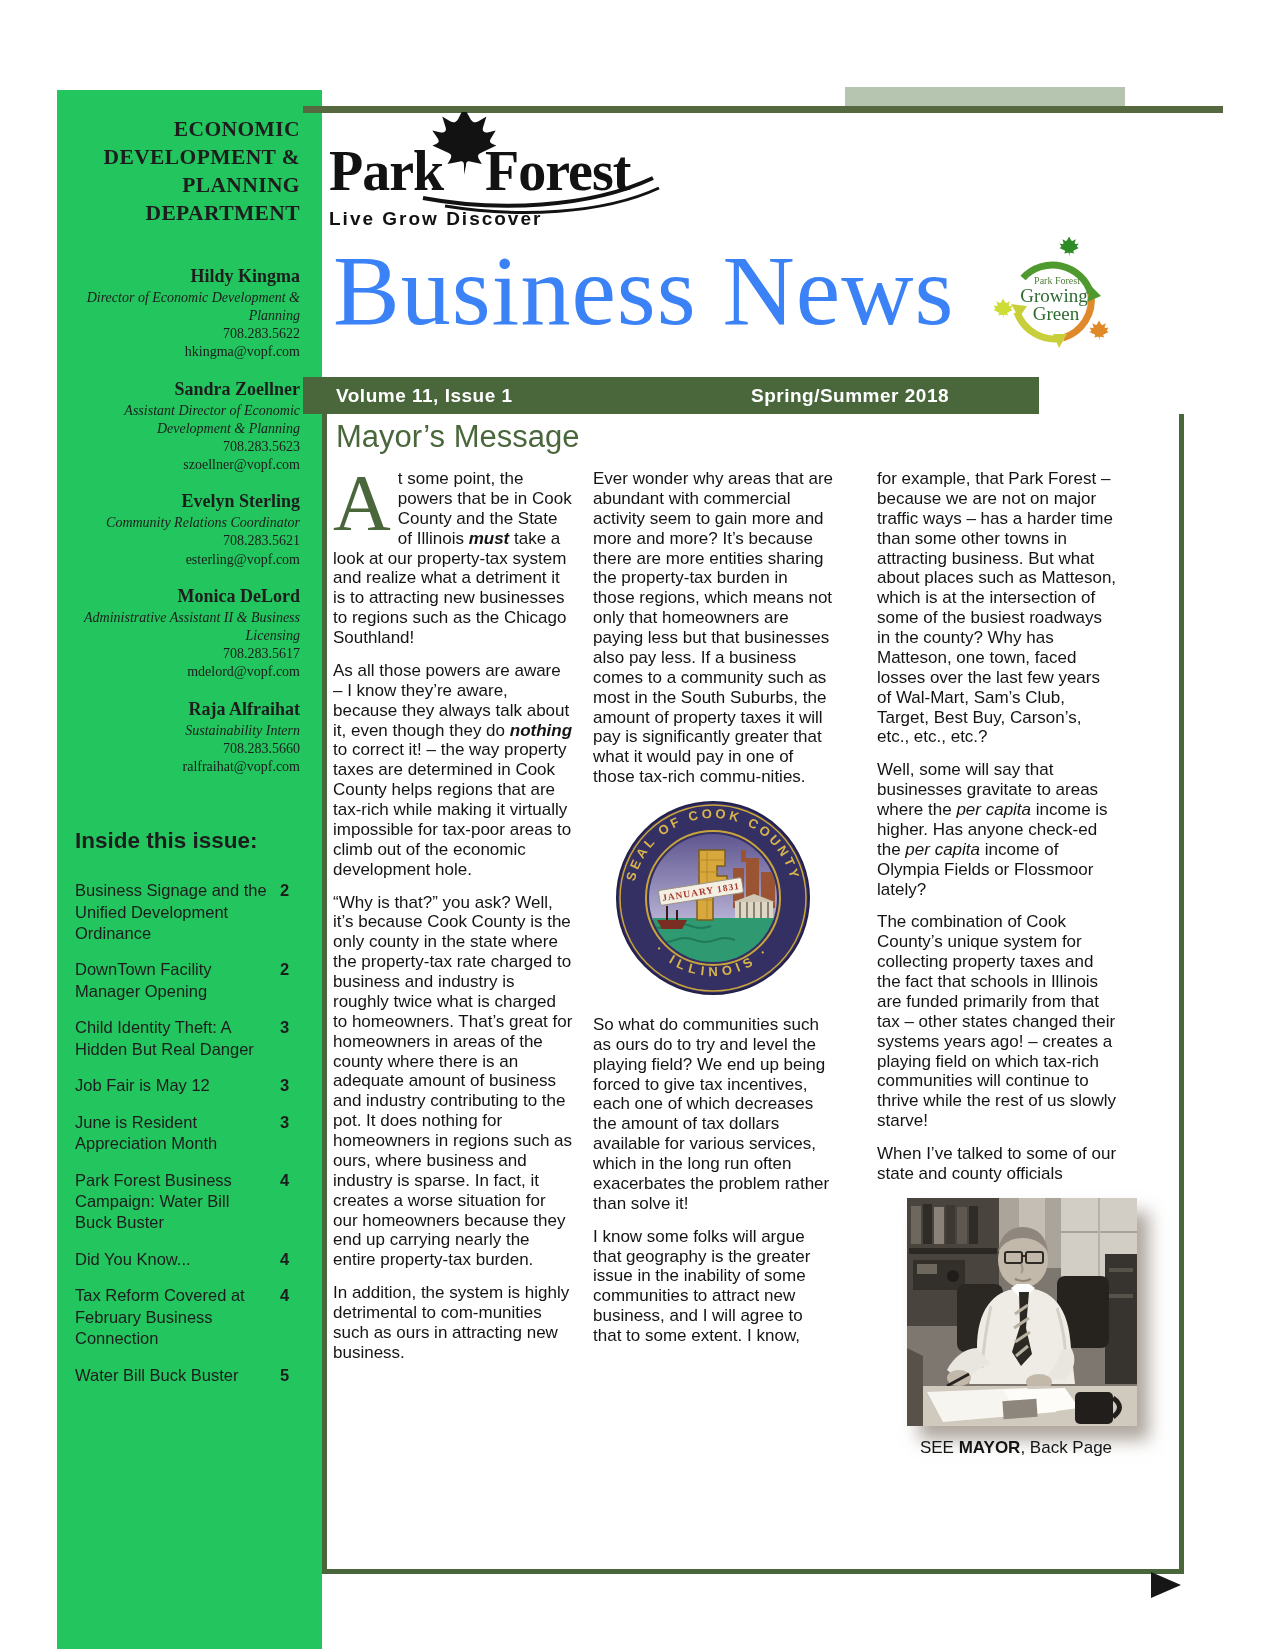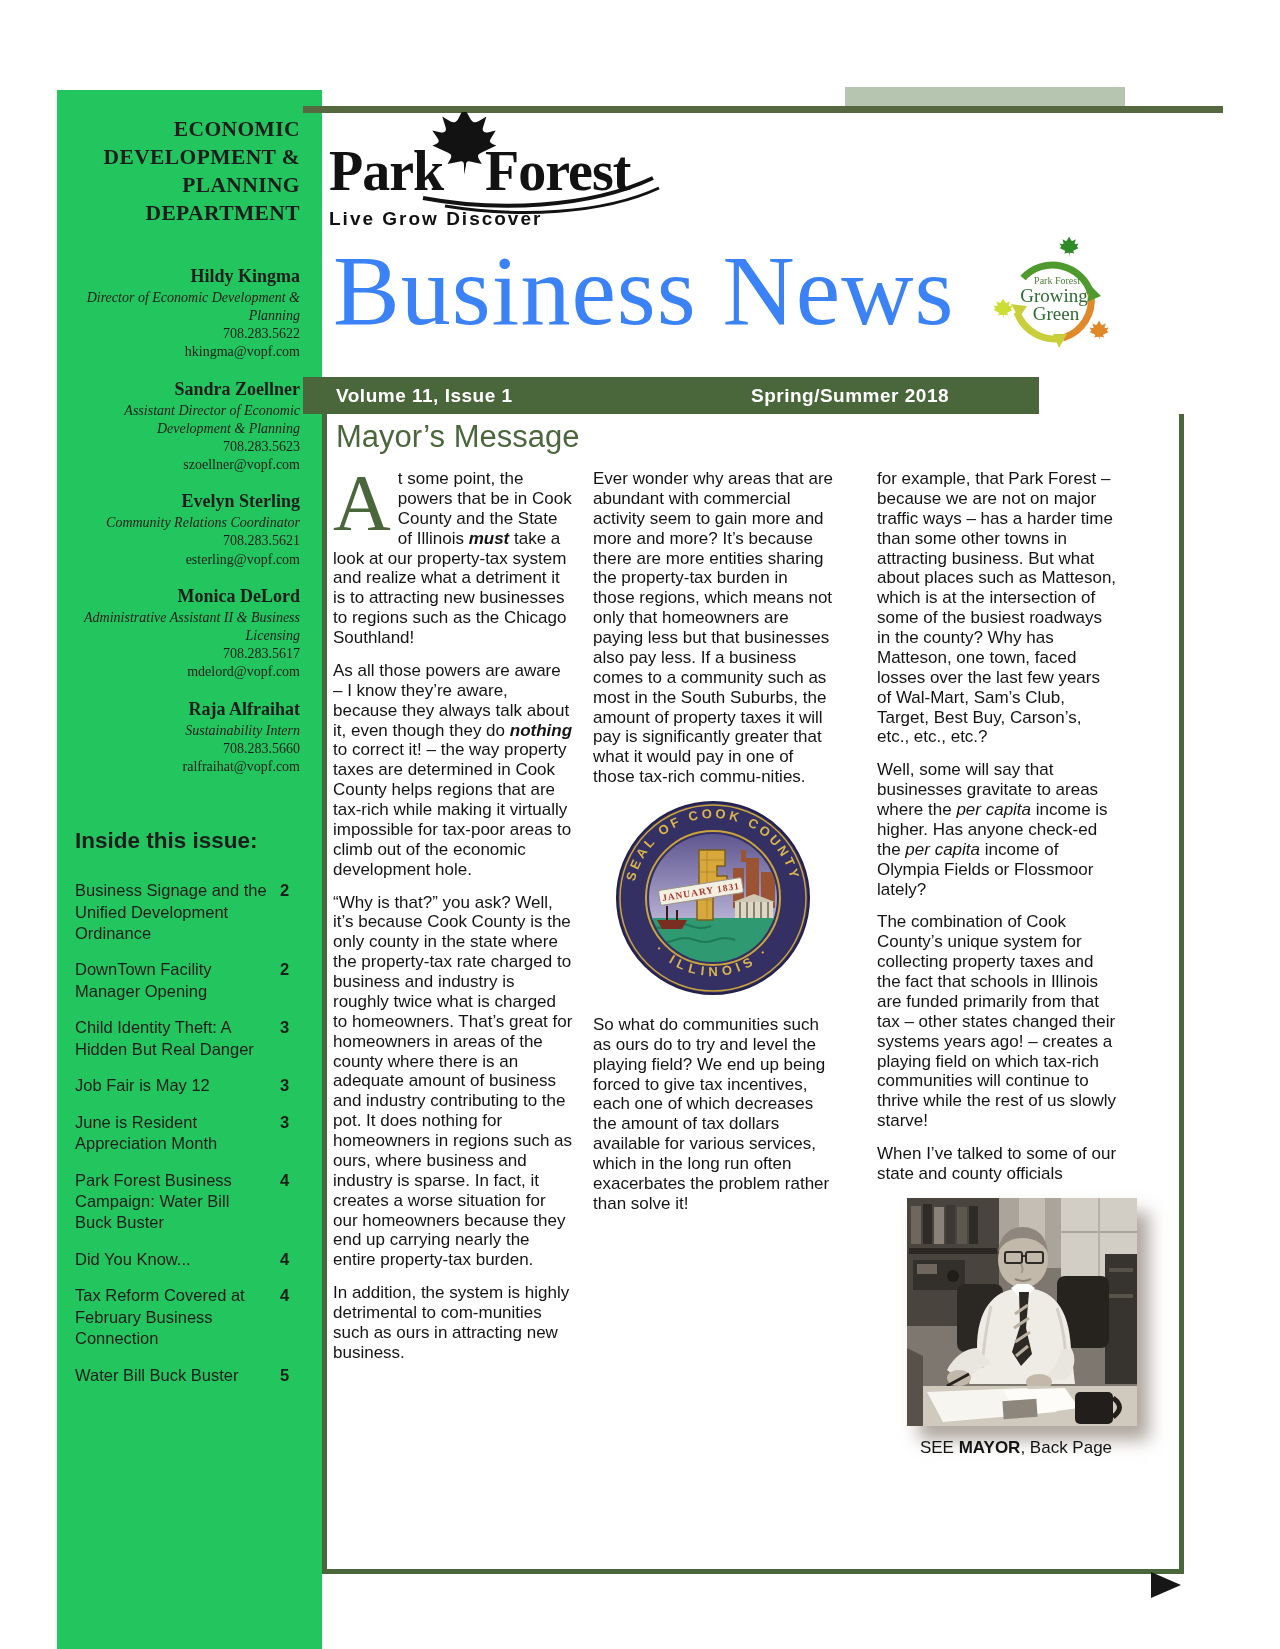--- a/index.html
+++ b/index.html
@@ -256,20 +256,21 @@
           <textPath href="#sealTop" startOffset="50%" text-anchor="middle">SEAL OF COOK COUNTY</textPath>
         </text>
         <path id="sealBot" d="M20 98 A78 78 0 0 0 176 98" fill="none"></path>
         <text font-family="Liberation Sans, sans-serif" font-size="13" font-weight="bold" fill="#d9b54b" letter-spacing="5">
           <textPath href="#sealBot" startOffset="50%" text-anchor="middle">· ILLINOIS ·</textPath>
         </text>
       </svg>
     </div>
 
     <p>So what do communities such as ours do to try and level the playing field?  We end up being forced to give tax incentives, each one of which decreases the amount of tax dollars available for various services, which in the long run often exacerbates the problem rather than solve it!</p>
+    <p>I know some folks will argue that geography is the greater issue in the inability of some communities to attract new business, and I will agree to that to some extent. I know,</p>
   </div>
 
   <div class="col" id="col3">
     <p>for example, that Park Forest – because we are not on major traffic ways – has a harder time than some other towns in attracting business. But what about places such as Matteson, which is at the intersection of some of the busiest roadways in the county?  Why has Matteson, one town, faced losses over the last few years of Wal-Mart, Sam’s Club, Target, Best Buy, Carson’s, etc., etc., etc.?</p>
     <p><span>Well, some will say that businesses gravitate to areas where the </span><span class="seg-i">per capita</span><span> income is higher. Has anyone check-ed the </span><span class="seg-i">per capita</span><span> income of Olympia Fields or Flossmoor lately?</span></p>
     <p>The combination of Cook County’s unique system for collecting property taxes and the fact that schools in Illinois are funded primarily from that tax – other states changed their systems years ago! – creates a playing field on which tax-rich  communities will continue to thrive while the rest of us slowly starve!</p>
     <p>When I’ve talked to some of our state and county officials</p>
 
     <div class="photo-wrap">
       <div class="photo-frame">

